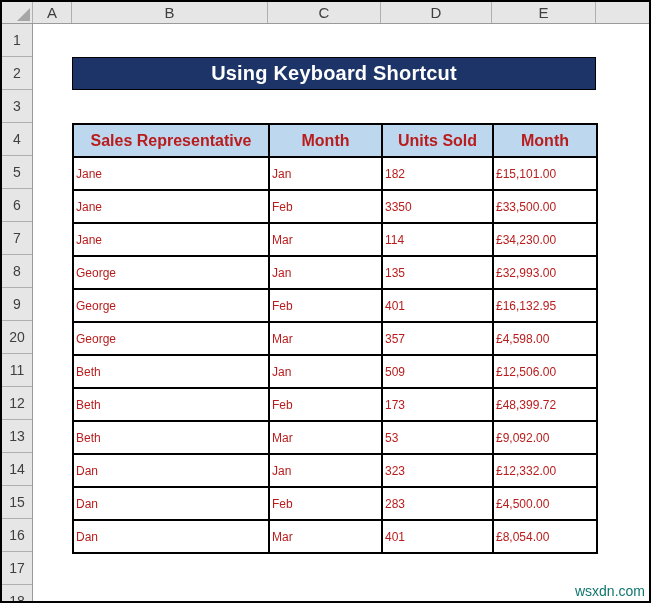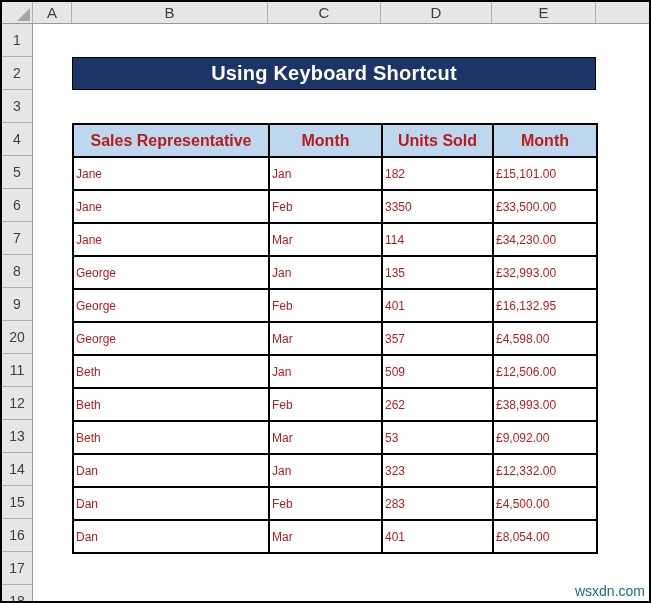--- a/index.html
+++ b/index.html
@@ -222,22 +222,22 @@
       </tr>
       <tr>
         <td>Beth</td>
         <td>Jan</td>
         <td>509</td>
         <td>£12,506.00</td>
       </tr>
       <tr>
         <td>Beth</td>
         <td>Feb</td>
-        <td>262</td>
-        <td>£38,993.00</td>
+        <td>173</td>
+        <td>£48,399.72</td>
       </tr>
       <tr>
         <td>Beth</td>
         <td>Mar</td>
         <td>53</td>
         <td>£9,092.00</td>
       </tr>
       <tr>
         <td>Dan</td>
         <td>Jan</td>

